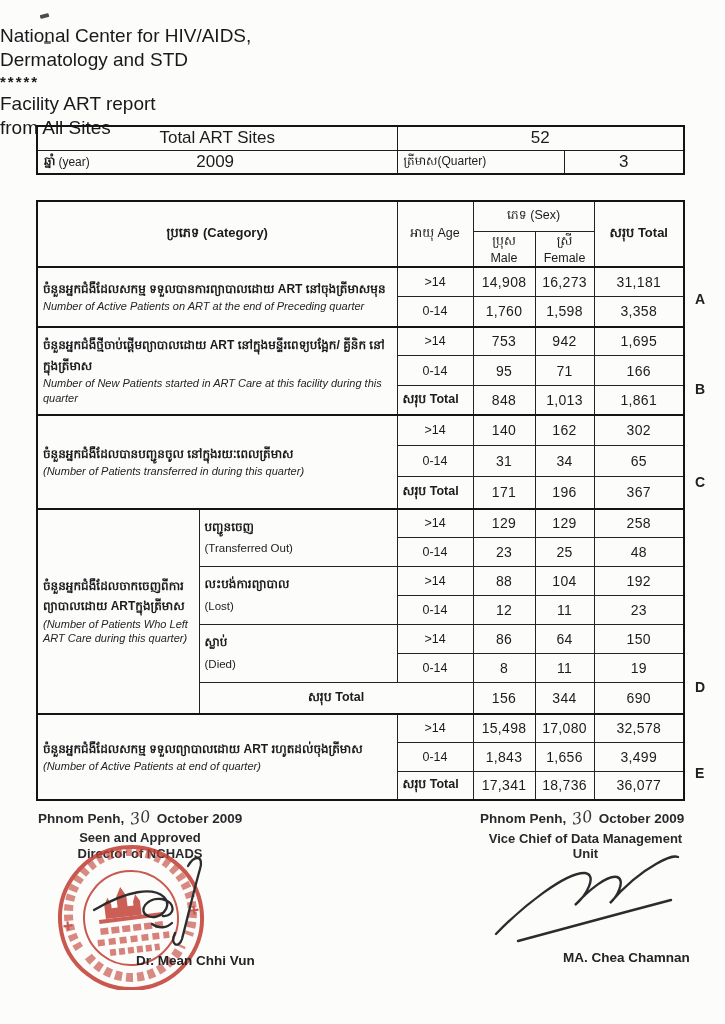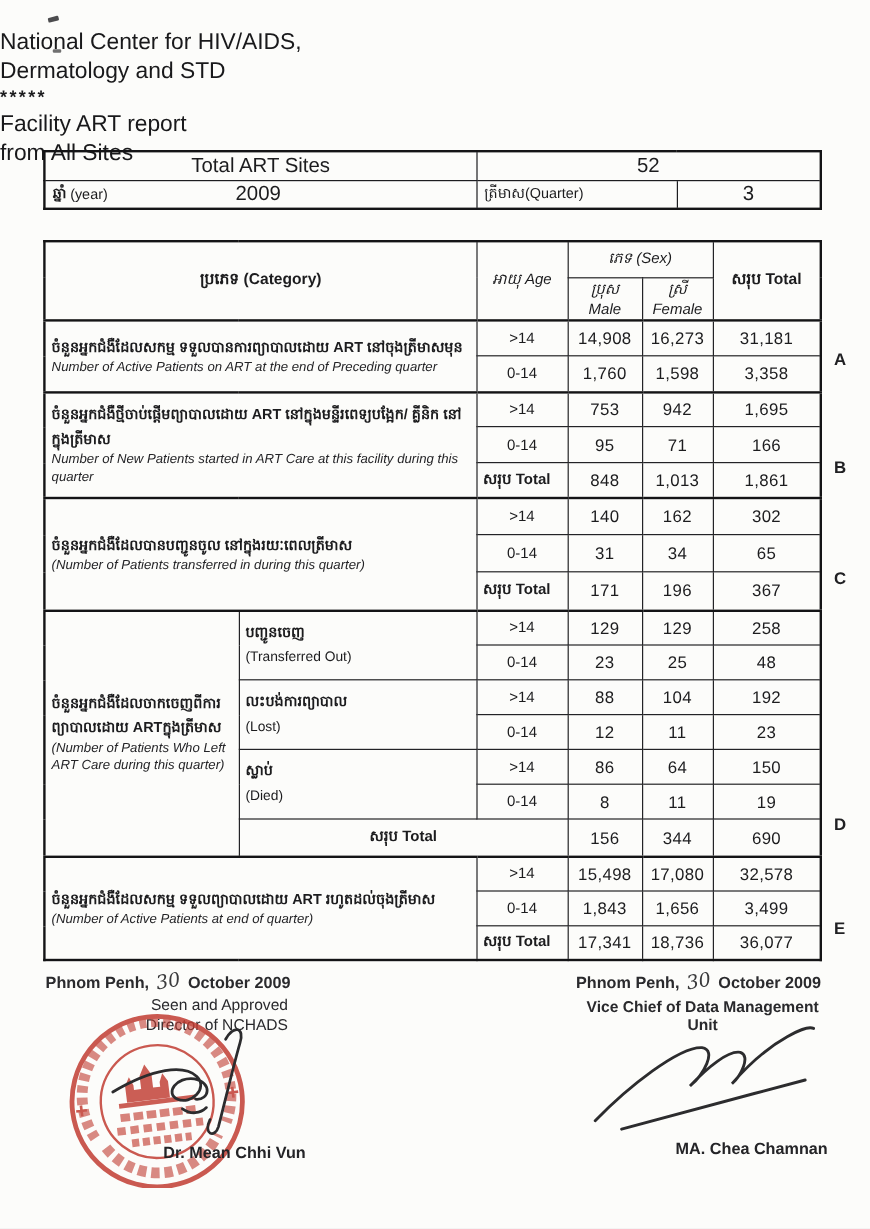--- a/index.html
+++ b/index.html
@@ -24,37 +24,37 @@
   .khsmall { font-size:12px; }
   .yearval { flex:1; text-align:center; font-size:17px; }
   .qlbl { font-size:12px; padding-left:6px; }
   .qval { text-align:center; font-size:17px; }
   
   .maintable { position:absolute; left:36px; top:200px; width:647px; border:2.5px solid #141416; }
   .maintable td { border:1px solid #232326; overflow:hidden; padding:1px 5px; vertical-align:middle; }
   tr.sec > td { border-top:2.5px solid #141416; }
   .h28{height:28px}.h29{height:29px}.h30{height:30px}.h31{height:31px}.h32{height:32px}
   .cath { text-align:center; font-size:13px; font-weight:bold; }
-  .colh { text-align:center; font-size:12.5px;font-style:italic; }
+  .colh { text-align:center; font-size:12.5px; }
   .colhb { text-align:center; font-size:13px; font-weight:bold; }
   .catcell { font-size:12px; line-height:1.7; }
   .catcell .en { font-size:11px; line-height:1.35; display:block; color:#242427;font-style:italic; }
   .agec { text-align:center; font-size:12.5px; }
   .num { text-align:center; font-size:14px; letter-spacing:.3px; }
   .totlbl { font-size:12.5px; font-weight:bold; text-align:left; padding-left:6px; }
   .totlblc { font-size:12.5px; font-weight:bold; text-align:center; }
   .subcat { font-size:12px; line-height:1.8; }
   .subcat .en { font-size:11.5px; font-weight:normal; display:block; }
   .letters span { position:absolute; left:695px; font-size:14px; font-weight:600; color:#202023; }
   
   .dateline { position:absolute; font-size:13.5px; font-weight:bold; color:#2a2a2d; white-space:nowrap; }
   .hand { font-family:"DejaVu Serif", serif; font-style:italic; font-weight:normal; font-size:16px;
           display:inline-block; transform:rotate(-10deg); margin:0 6px; color:#3a3a3c; }
-  .approv { position:absolute; left:40px; top:830px; width:200px; text-align:right;
-            font-size:13px; font-weight:normal; line-height:16px; color:#29292c; }
+  .approv { position:absolute; left:40px; top:830px; width:200px; text-align:center;
+            font-size:13px; font-weight:bold; line-height:16px; color:#29292c; }
   .vctitle { position:absolute; left:478px; top:831px; width:215px; text-align:center;
              font-size:13px; font-weight:bold; color:#29292c; }
   .signame { position:absolute; font-size:13.5px; font-weight:bold; color:#242427; white-space:nowrap; }
   .sig-svg { position:absolute; }
   .mark { position:absolute; background:#4c4c4e; border-radius:1px; }
 </style>
 </head>
 <body>
 
 <div class="page">

